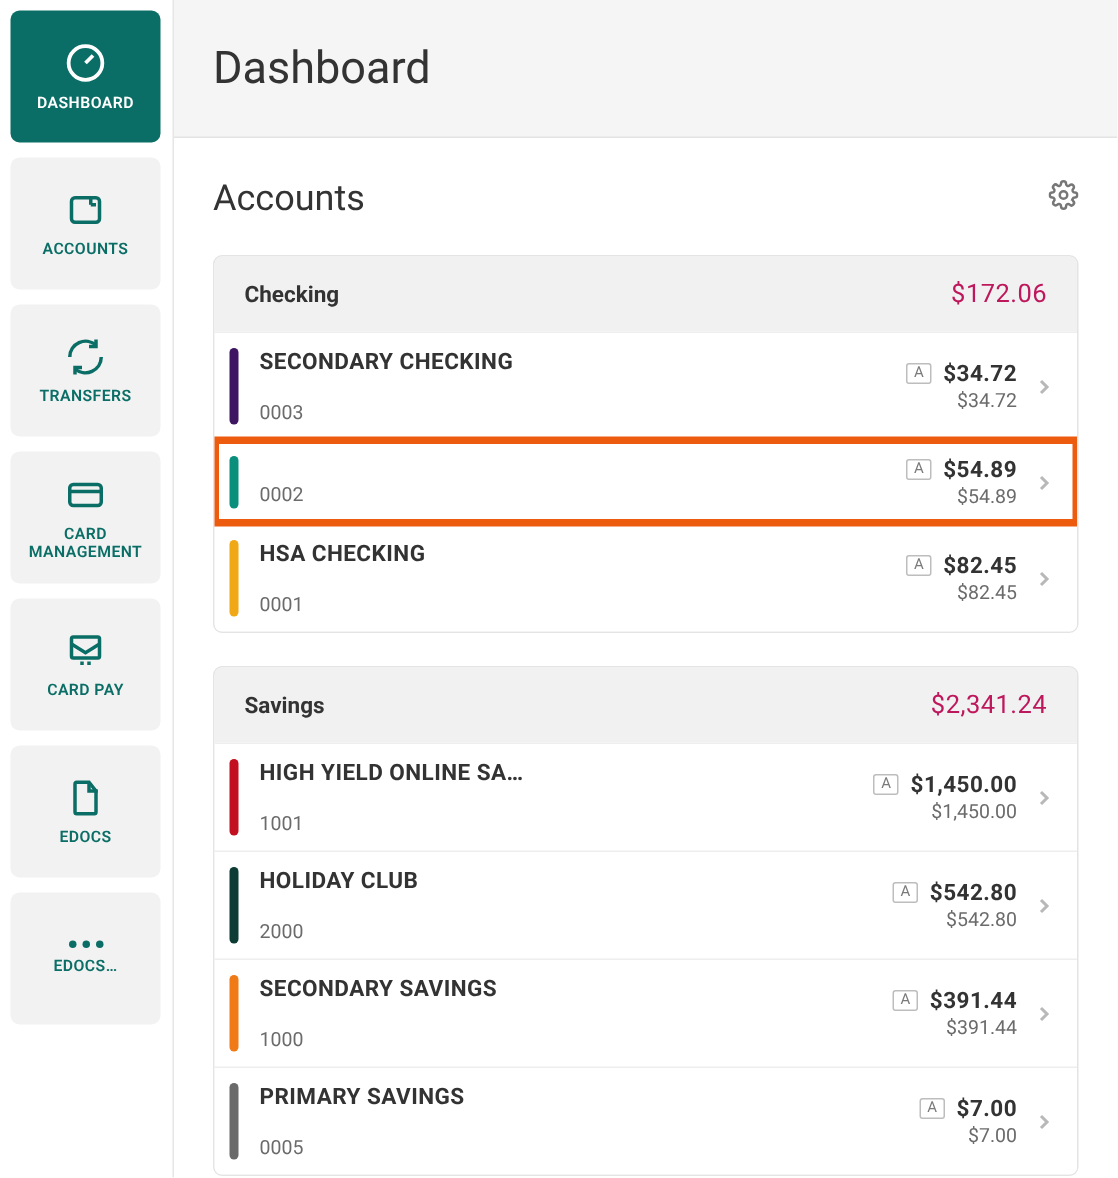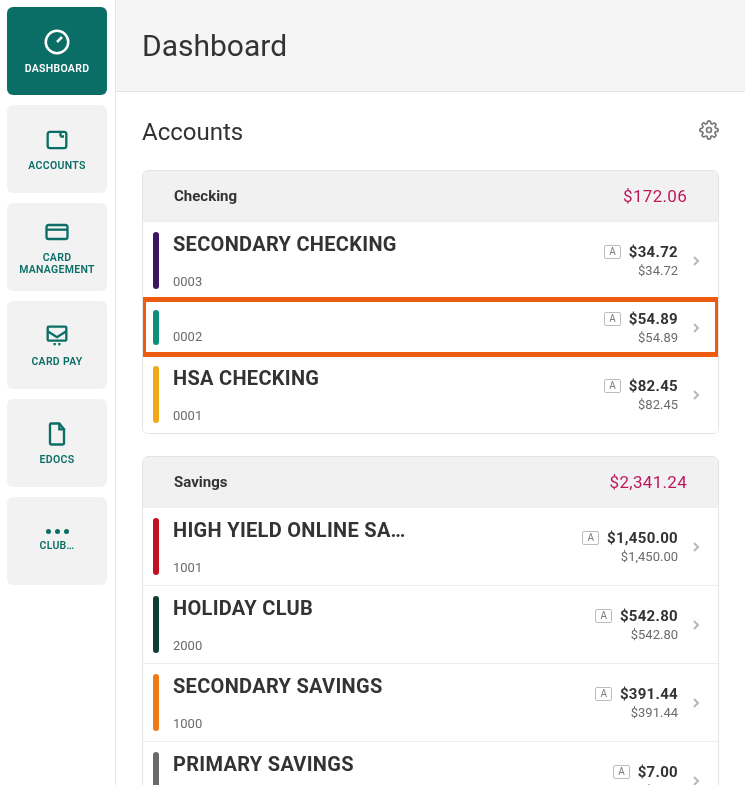--- a/index.html
+++ b/index.html
@@ -84,21 +84,21 @@
   .gear { color:#777; cursor:pointer; }
 
   .group {
     border: 1px solid #e4e4e4;
     border-radius: 6px;
     margin-bottom: 22px;
     overflow: hidden;
   }
   .group-header {
     background: #f1f1f1;
-    padding: 15px 31px;
+    padding: 15px 20px;
     display:flex;
     justify-content: space-between;
     align-items: center;
   }
   .group-title { font-size: 15px; font-weight: 700; color:#333; }
   .group-total { font-size: 17px; font-weight: 400; color:#be185d; letter-spacing:0.3px; }
 
   .acct-row {
     display:flex;
     align-items: stretch;
@@ -108,21 +108,21 @@
     background:#fff;
     cursor:pointer;
   }
   .acct-bar {
     width: 6px;
     border-radius: 3px;
     margin-right: 14px;
     flex-shrink:0;
   }
   .acct-main { flex:1; min-width:0; display:flex; flex-direction:column; justify-content:center; }
-  .acct-name { font-size: 20px; font-weight:700; color:#333; letter-spacing:0.3px; white-space:nowrap; overflow:hidden; text-overflow:ellipsis; }
+  .acct-name { font-size: 15px; font-weight:700; color:#333; letter-spacing:0.3px; white-space:nowrap; overflow:hidden; text-overflow:ellipsis; }
   .acct-num  { font-size: 13px; color:#6b6b6b; margin-top:18px; }
   .acct-amts { text-align:right; margin-left:12px; display:flex; flex-direction:column; justify-content:center; }
   .acct-line1 { display:flex; align-items:center; justify-content:flex-end; gap:8px; }
   .badge-a {
     border:1px solid #bdbdbd; color:#7a7a7a; font-size:10px; padding:1px 4px; border-radius:2px; line-height:1;
   }
   .acct-bal { font-size:15px; font-weight:700; color:#333; letter-spacing:0.3px;}
   .acct-avail { font-size:13px; color:#6b6b6b; margin-top:2px; }
   .chev { display:flex; align-items:center; color:#b8b8b8; margin-left:10px; flex-shrink:0; }
 
@@ -150,20 +150,31 @@
   <div class="nav-item">
     <span class="nav-icon">
       <svg width="28" height="28" viewBox="0 0 24 24" fill="none" stroke="currentColor" stroke-width="2">
           <rect x="4" y="5" width="16" height="14" rx="2"></rect>
           <path d="M15 9h3M15 5v4"></path>
         </svg>
     </span>
     <span class="nav-label">ACCOUNTS</span>
   </div>
 
+  <div class="nav-item">
+    <span class="nav-icon">
+      <svg width="28" height="28" viewBox="0 0 24 24" fill="none" stroke="currentColor" stroke-width="2">
+          <path d="M3 12a9 9 0 0 1 15-6.7"></path>
+          <path d="M21 12a9 9 0 0 1-15 6.7"></path>
+          <path d="M18 2v4h-4"></path>
+          <path d="M6 22v-4h4"></path>
+        </svg>
+    </span>
+    <span class="nav-label">TRANSFERS</span>
+  </div>
 
   <div class="nav-item">
     <span class="nav-icon">
       <svg width="28" height="28" viewBox="0 0 24 24" fill="none" stroke="currentColor" stroke-width="2">
           <rect x="3" y="6" width="18" height="12" rx="2"></rect>
           <path d="M3 10h18"></path>
         </svg>
     </span>
     <span class="nav-label">CARD MANAGEMENT</span>
   </div>
@@ -189,21 +200,21 @@
     </span>
     <span class="nav-label">EDOCS</span>
   </div>
 
   <div class="nav-item">
     <span class="nav-icon more-dots">
         <span></span>
         <span></span>
         <span></span>
       </span>
-    <span class="nav-label">CLUB…</span>
+    <span class="nav-label">EDOCS…</span>
   </div>
 </div>
 
 <div class="main">
   <div class="header">
     <h1>Dashboard</h1>
   </div>
 
   <div class="content">
     <div class="section-head">

